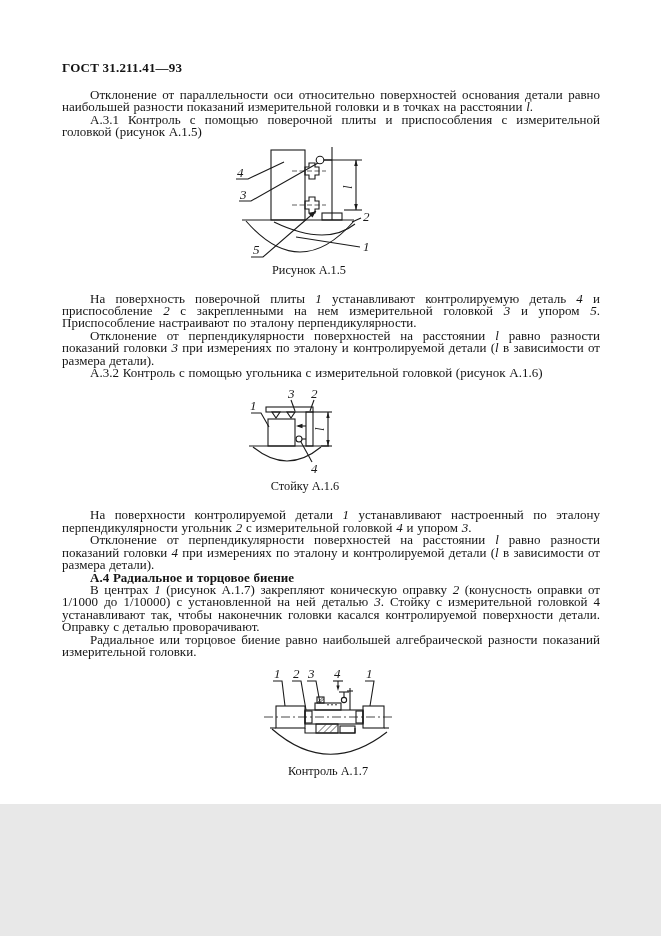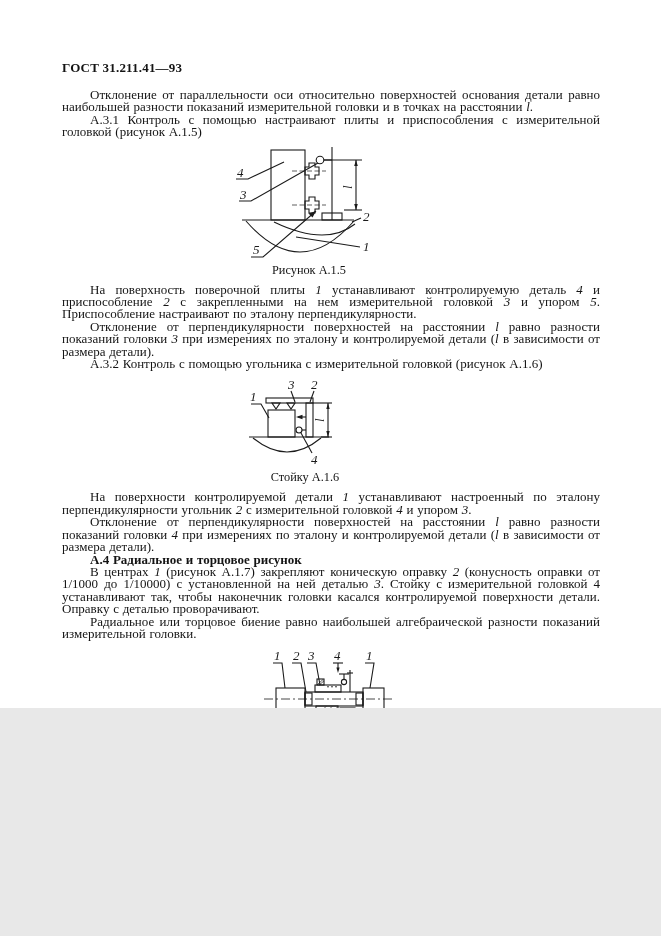--- a/index.html
+++ b/index.html
@@ -1,29 +1,29 @@
 <!DOCTYPE html>
 <html><head>
 <meta charset="utf-8">
 <style>
   html,body { margin:0; padding:0; background:#e8e8e8; }
   .page {
-    width:661px; height:708px; background:#ffffff; position:relative;
+    width:661px; height:804px; background:#ffffff; position:relative;
     font-family:"Liberation Serif", serif; color:#141414; overflow:hidden;
     margin:0 auto;
   }
   .text-block { position:absolute; left:62px; top:60px; width:538px; }
   .doc-header { font-weight:bold; font-size:13px; line-height:15px; letter-spacing:0.2px; }
   p.para {
     margin:0; font-size:13px; line-height:12.4px;
     text-align:justify; text-indent:28px; word-spacing:0.5px;
   }
   p.para i { font-style:italic; }
   p.first { margin-top:14px; }
-  p.mt6 { margin-top:6px; }
+  p.mt6 { margin-top:15px; }
   p.bold { font-weight:bold; }
   .fig { margin:8px 0 6px; text-align:center; }
   .fig-inner { display:inline-block; }
   .fig5 .fig-inner { transform:translateX(-22px); }
   .fig6 .fig-inner { transform:translateX(-26px); }
   .fig7 .fig-inner { transform:translateX(-3px); }
   .fig-caption { font-size:12.3px; line-height:15px; margin-top:2px; }
   .fig svg { display:block; margin:0 auto; }
   .fig-label { font-family:"Liberation Serif", serif; font-size:13px; font-style:italic; fill:#1b1b1b; }
   .footer-num {
@@ -34,21 +34,21 @@
 </style>
 </head>
 <body>
 
 <div class="page">
   <div class="text-block">
 
     <div class="doc-header">ГОСТ 31.211.41—93</div>
 
     <p class="para first">Отклонение от параллельности оси относительно поверхностей основания детали равно наибольшей разности показаний измерительной головки и в точках на расстоянии <i>l</i>.</p>
-    <p class="para">А.3.1 Контроль с помощью настраивают плиты и приспособления с измерительной головкой (рисунок А.1.5)</p>
+    <p class="para">А.3.1 Контроль с помощью поверочной плиты и приспособления с измерительной головкой (рисунок А.1.5)</p>
 
     <div class="fig fig5">
       <div class="fig-inner">
         <svg width="150" height="114" viewBox="0 0 150 114">
           <g stroke="#1b1b1b" fill="none" stroke-width="1.1">
             <rect x="37" y="3" width="34" height="70"></rect>
             <path d="M71,20 h4 v-4 h6 v4 h4 v8 h-4 v4 h-6 v-4 h-4 z"></path>
             <path d="M71,54 h4 v-4 h6 v4 h4 v8 h-4 v4 h-6 v-4 h-4 z"></path>
             <line x1="58" y1="24" x2="92" y2="24" stroke-dasharray="5 2.5" stroke-width="0.7"></line>
             <line x1="58" y1="58" x2="92" y2="58" stroke-dasharray="5 2.5" stroke-width="0.7"></line>
@@ -124,21 +124,21 @@
             <text x="66" y="86">4</text>
             <text x="79" y="44" transform="rotate(-90 79 44)">l</text>
           </g>
         </svg>
         <div class="fig-caption">Стойку А.1.6</div>
       </div>
     </div>
 
     <p class="para mt6">На поверхности контролируемой детали <i>1</i> устанавливают настроенный по эталону перпендикулярности угольник <i>2</i> с измерительной головкой <i>4</i> и упором <i>3</i>.</p>
     <p class="para">Отклонение от перпендикулярности поверхностей на расстоянии <i>l</i> равно разности показаний головки <i>4</i> при измерениях по эталону и контролируемой детали (<i>l</i> в зависимости от размера детали).</p>
-    <p class="para bold">А.4 Радиальное и торцовое рисунок</p>
+    <p class="para bold">А.4 Радиальное и торцовое биение</p>
     <p class="para">В центрах <i>1</i> (рисунок А.1.7) закрепляют коническую оправку <i>2</i> (конусность оправки от 1/1000 до 1/10000) с установленной на ней деталью <i>3</i>. Стойку с измерительной головкой 4 устанавливают так, чтобы наконечник головки касался контролируемой поверхности детали. Оправку с деталью проворачивают.</p>
     <p class="para">Радиальное или торцовое биение равно наибольшей алгебраической разности показаний измерительной головки.</p>
 
     <div class="fig fig7">
       <div class="fig-inner">
         <svg width="140" height="96" viewBox="0 0 140 96">
           <g stroke="#1b1b1b" fill="none" stroke-width="1.1">
             <rect x="18" y="40" width="29" height="22"></rect>
             <rect x="105" y="40" width="21" height="22"></rect>
             <rect x="47" y="44" width="58" height="14"></rect>

